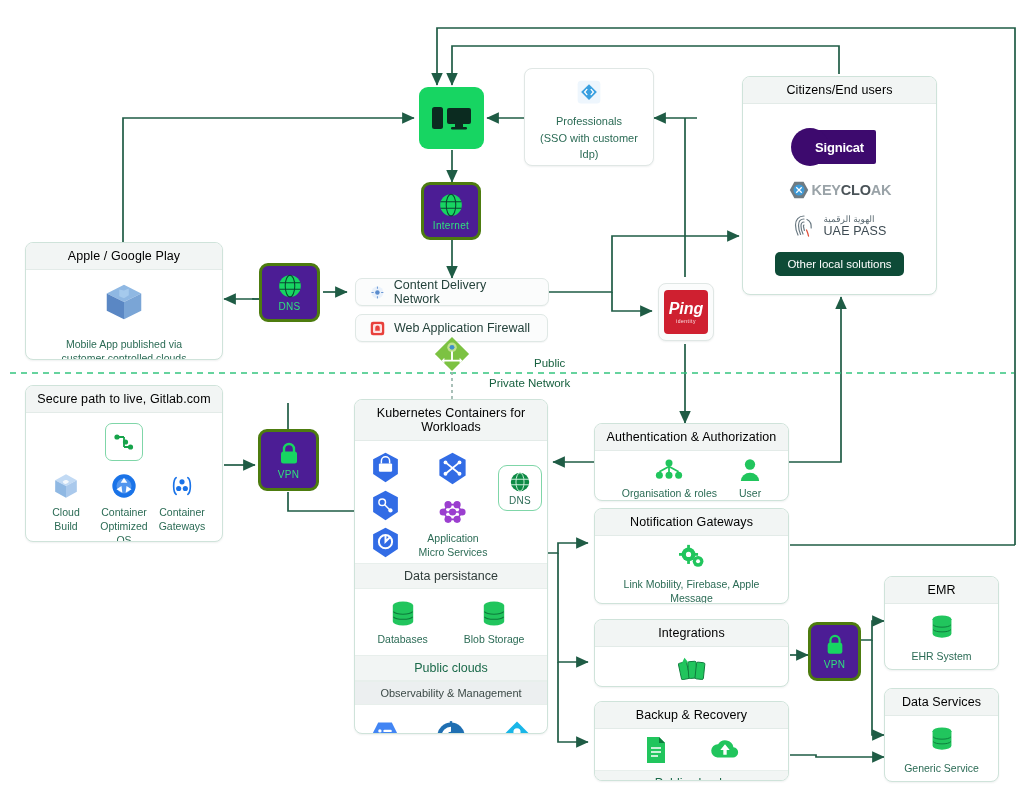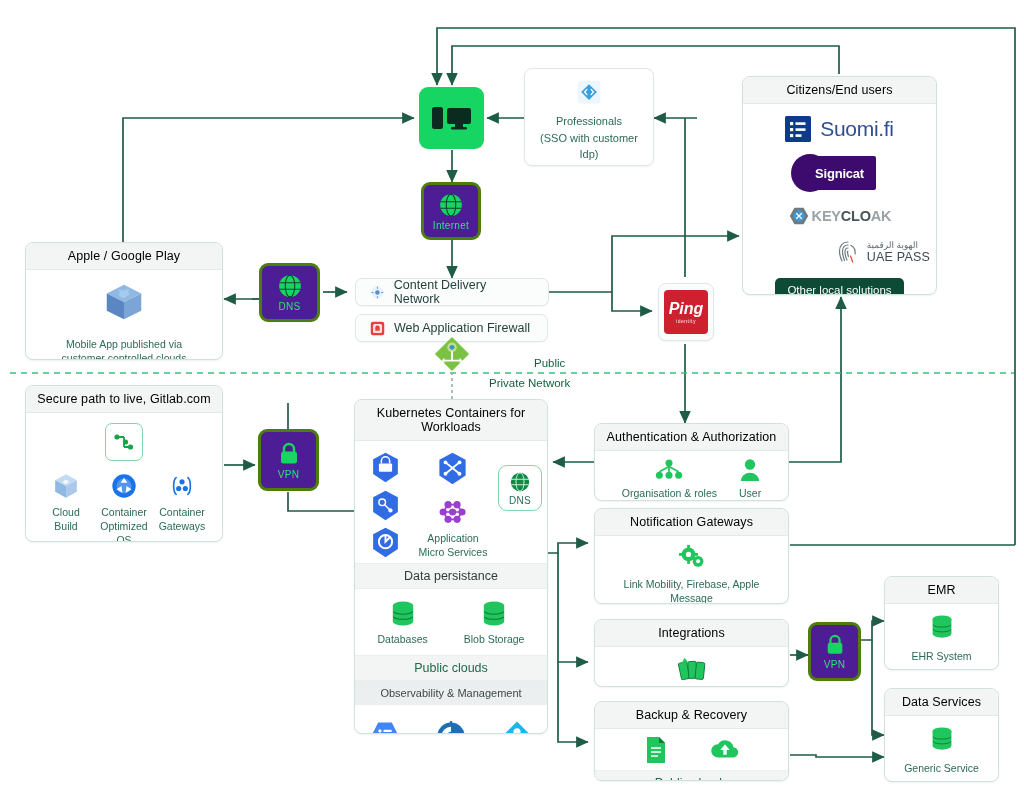--- a/index.html
+++ b/index.html
@@ -80,21 +80,21 @@
     display:flex; align-items:center; justify-content:center;
   }
   .signicat:before {
     content:""; position:absolute; left:-13px; top:-2px; width:38px; height:38px;
     background:#3d0a6e; border-radius:50%;
   }
   .signicat span { position:relative; color:#fff; font-size:13px; font-weight:bold; letter-spacing:-.2px; }
   .keycloak { display:flex; align-items:center; justify-content:center; gap:2px; }
   .kc-text { font-size:14.5px; font-weight:bold; color:#9aa3a8; letter-spacing:-.2px; }
   .kc-text b { color:#4a5358; font-weight:bold; }
-  .uae { display:flex; align-items:center; justify-content:flex-end; gap:7px; }
+  .uae { display:flex; align-items:center; justify-content:center; gap:7px; }
   .uae-txt { text-align:left; line-height:1.15; }
   .uae-ar { font-size:9px; color:#5b6a72; }
   .uae-en { font-size:12.5px; color:#3d4a52; letter-spacing:.2px; }
 
   .ping-box {
     position:absolute; background:#fbfcfc; border:1px solid #e0e7e5; border-radius:8px;
     display:flex; align-items:center; justify-content:center;
     box-shadow:0 1px 2px rgba(30,60,50,.07);
   }
   .ping-logo {
@@ -207,32 +207,20 @@
         <div>Professionals</div>
         <div>(SSO with customer</div>
         <div>Idp)</div>
       </div>
     </div>
   </div>
 
   <div class="panel" style="left:742px; top:76px; width:195px; height:219px;">
     <div class="phead">Citizens/End users</div>
     <div class="pbody" style="padding-top:12px;">
-      <div class="logo-wrap">
-        <svg width="26" height="26" viewBox="0 0 26 26">
-          <rect width="26" height="26" rx="1.5" fill="#0d3b8c"></rect>
-          <rect x="5" y="6" width="3.2" height="3.2" fill="#fff"></rect>
-          <rect x="10.5" y="6.3" width="10" height="2.6" fill="#fff"></rect>
-          <rect x="5" y="12" width="3.2" height="3.2" fill="#fff"></rect>
-          <rect x="10.5" y="12.3" width="10" height="2.6" fill="#fff"></rect>
-          <rect x="5" y="18" width="3.2" height="3.2" fill="#fff"></rect>
-          <rect x="10.5" y="18.3" width="6" height="2.6" fill="#fff"></rect>
-        </svg>
-        <span class="suomi-text">Suomi.fi</span>
-      </div>
 
       <div class="logo-wrap" style="margin-top:14px;">
         <div class="signicat">
           <span>Signicat</span>
         </div>
       </div>
 
       <div class="keycloak" style="margin-top:15px;">
         <svg width="22" height="22" viewBox="0 0 24 24">
           <path d="M7 3 H17 L22 12 L17 21 H7 L2 12 Z" fill="#6f7b82"></path>

